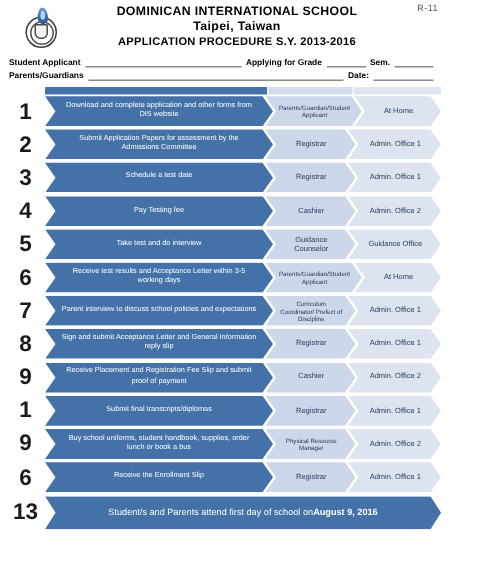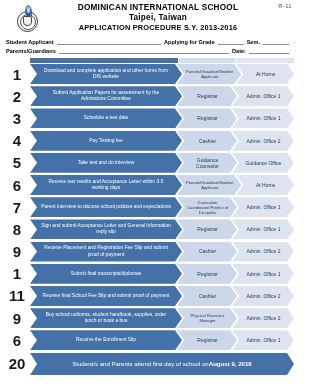--- a/index.html
+++ b/index.html
@@ -248,43 +248,37 @@
     <div class="chev arrow c-three">Admin. Office 2</div>
   </div>
 
   <div class="row">
     <div class="num">1</div>
     <div class="chev arrow c-main">Submit final transcripts/diplomas</div>
     <div class="chev arrow c-two">Registrar</div>
     <div class="chev arrow c-three">Admin. Office 1</div>
   </div>
 
-  <div class="row">
-    <div class="num">11</div>
-    <div class="chev arrow c-main">Receive final School Fee Slip and submit proof of payment</div>
-    <div class="chev arrow c-two">Cashier</div>
-    <div class="chev arrow c-three">Admin. Office 2</div>
-  </div>
 
   <div class="row">
     <div class="num">9</div>
     <div class="chev arrow c-main">Buy school uniforms, student handbook, supplies, order lunch or book a bus</div>
     <div class="chev arrow c-two small">Physical Resource Manager</div>
     <div class="chev arrow c-three">Admin. Office 2</div>
   </div>
 
   <div class="row">
     <div class="num">6</div>
     <div class="chev arrow c-main">Receive the Enrollment Slip</div>
     <div class="chev arrow c-two">Registrar</div>
     <div class="chev arrow c-three">Admin. Office 1</div>
   </div>
 
   <div class="row final">
-    <div class="num">20</div>
+    <div class="num">13</div>
     <div class="chev arrow c-full">
             <span>Student/s and Parents attend first day of school on </span>
             <span class="bold">August 9, 2016</span>
           </div>
   </div>
 </div>
   </div>
 
 </div>
 

